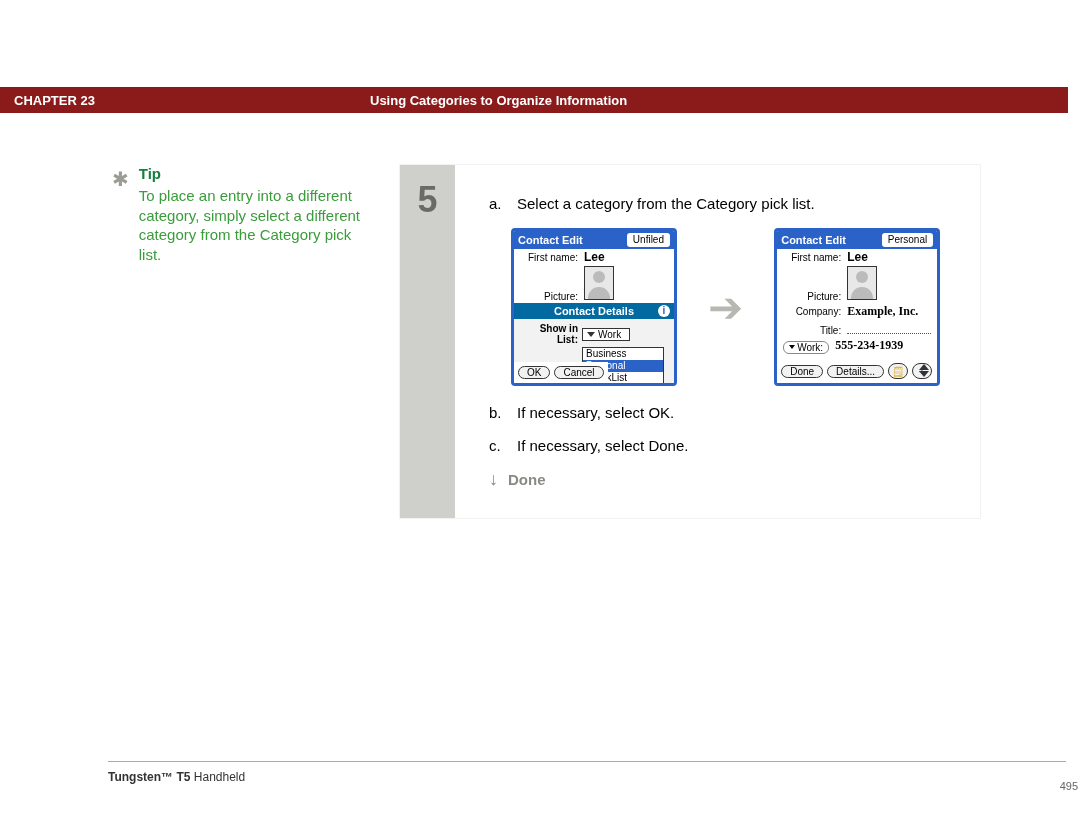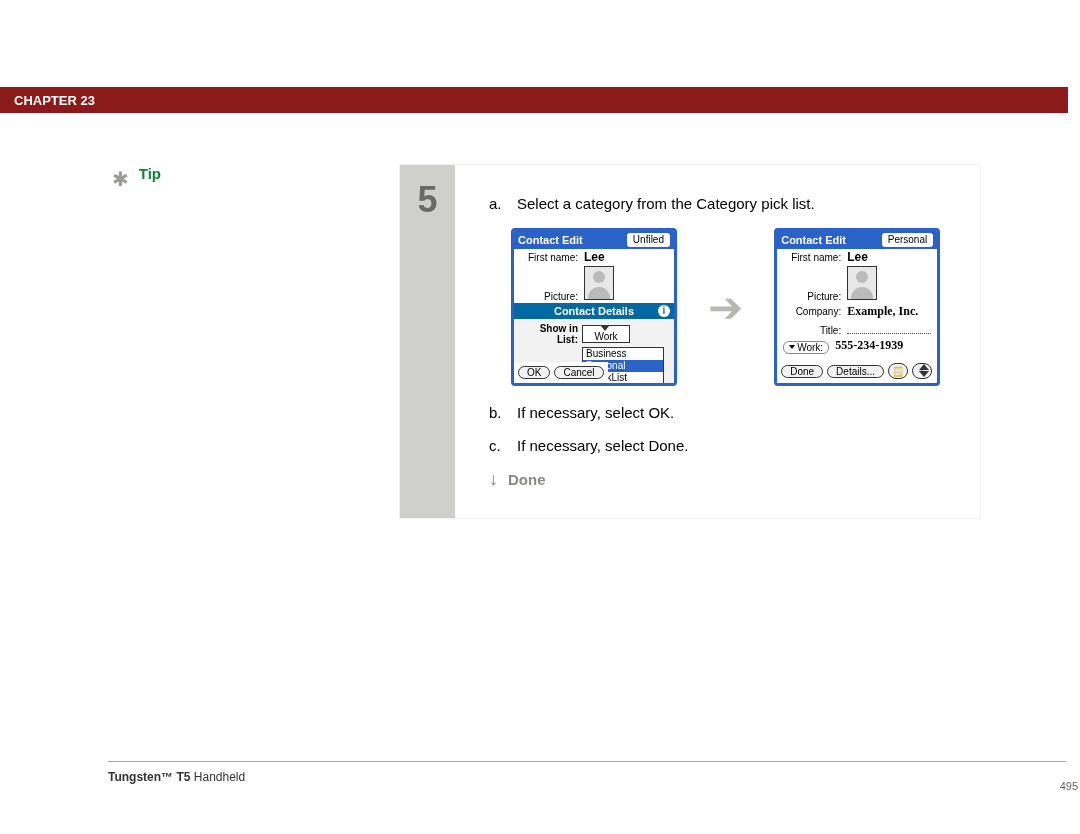--- a/index.html
+++ b/index.html
@@ -228,21 +228,20 @@
   }
   .dd-box {
     border: 1px solid #333;
     background: #fff;
     padding: 0 4px;
     min-width: 38px;
     font-size: 10px;
     position: relative;
     display: inline-flex;
     align-items: center;
-    flex-direction: column;
   }
   .dd-tri {
     display: inline-block;
     width: 0; height: 0;
     border-left: 4px solid transparent;
     border-right: 4px solid transparent;
     border-top: 5px solid #333;
     margin-right: 3px;
   }
 
@@ -374,29 +373,31 @@
   .footer .prod { color: #333; }
   .footer .prod strong { font-weight: bold; }
   .footer .pg { color: #666; font-size: 11px; margin-top: 10px; }
 
 </style>
 </head>
 <body>
 
 <div class="header-band">
   <span class="chapter">CHAPTER 23</span>
+  <span class="title">Using Categories to Organize Information</span>
 </div>
 
 <div class="content-area">
 
   <div class="sidebar">
     <div class="tip-row">
       <div class="tip-icon">✱</div>
       <div>
         <div class="tip-label">Tip</div>
+        <div class="tip-body">To place an entry into a different category, simply select a different category from the Category pick list.</div>
       </div>
     </div>
   </div>
 
   <div class="main-panel">
     <div class="step-col">5</div>
     <div class="step-body">
 
       <div class="sub">
         <span class="letter">a.</span>

